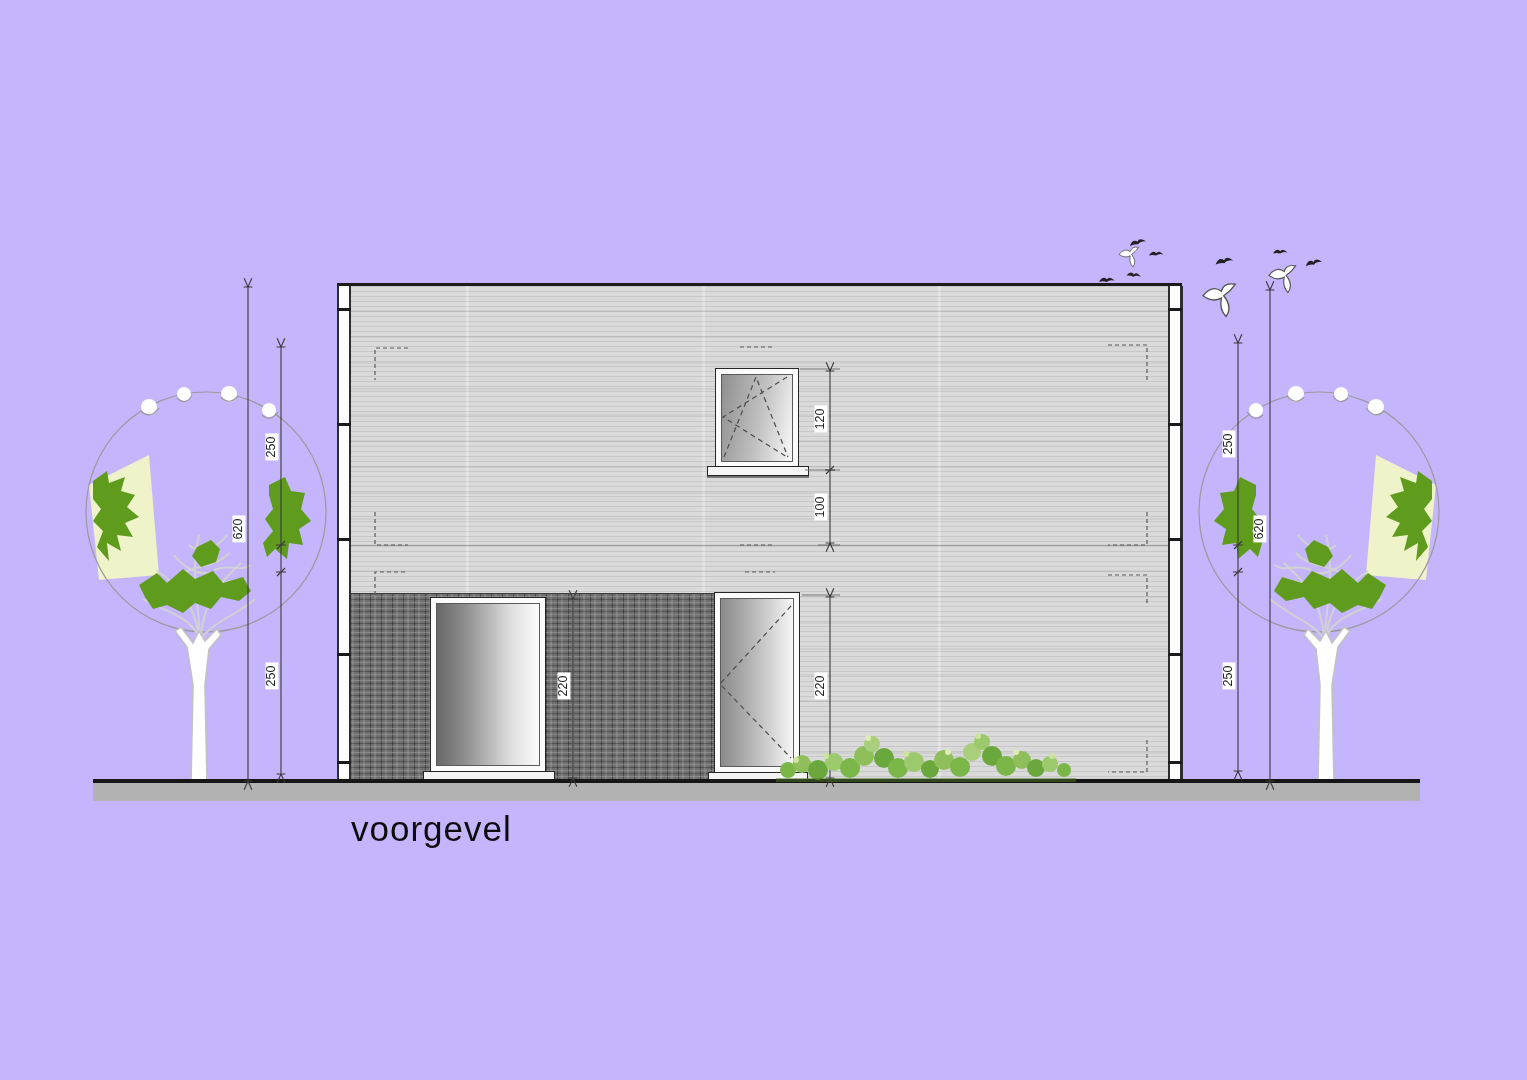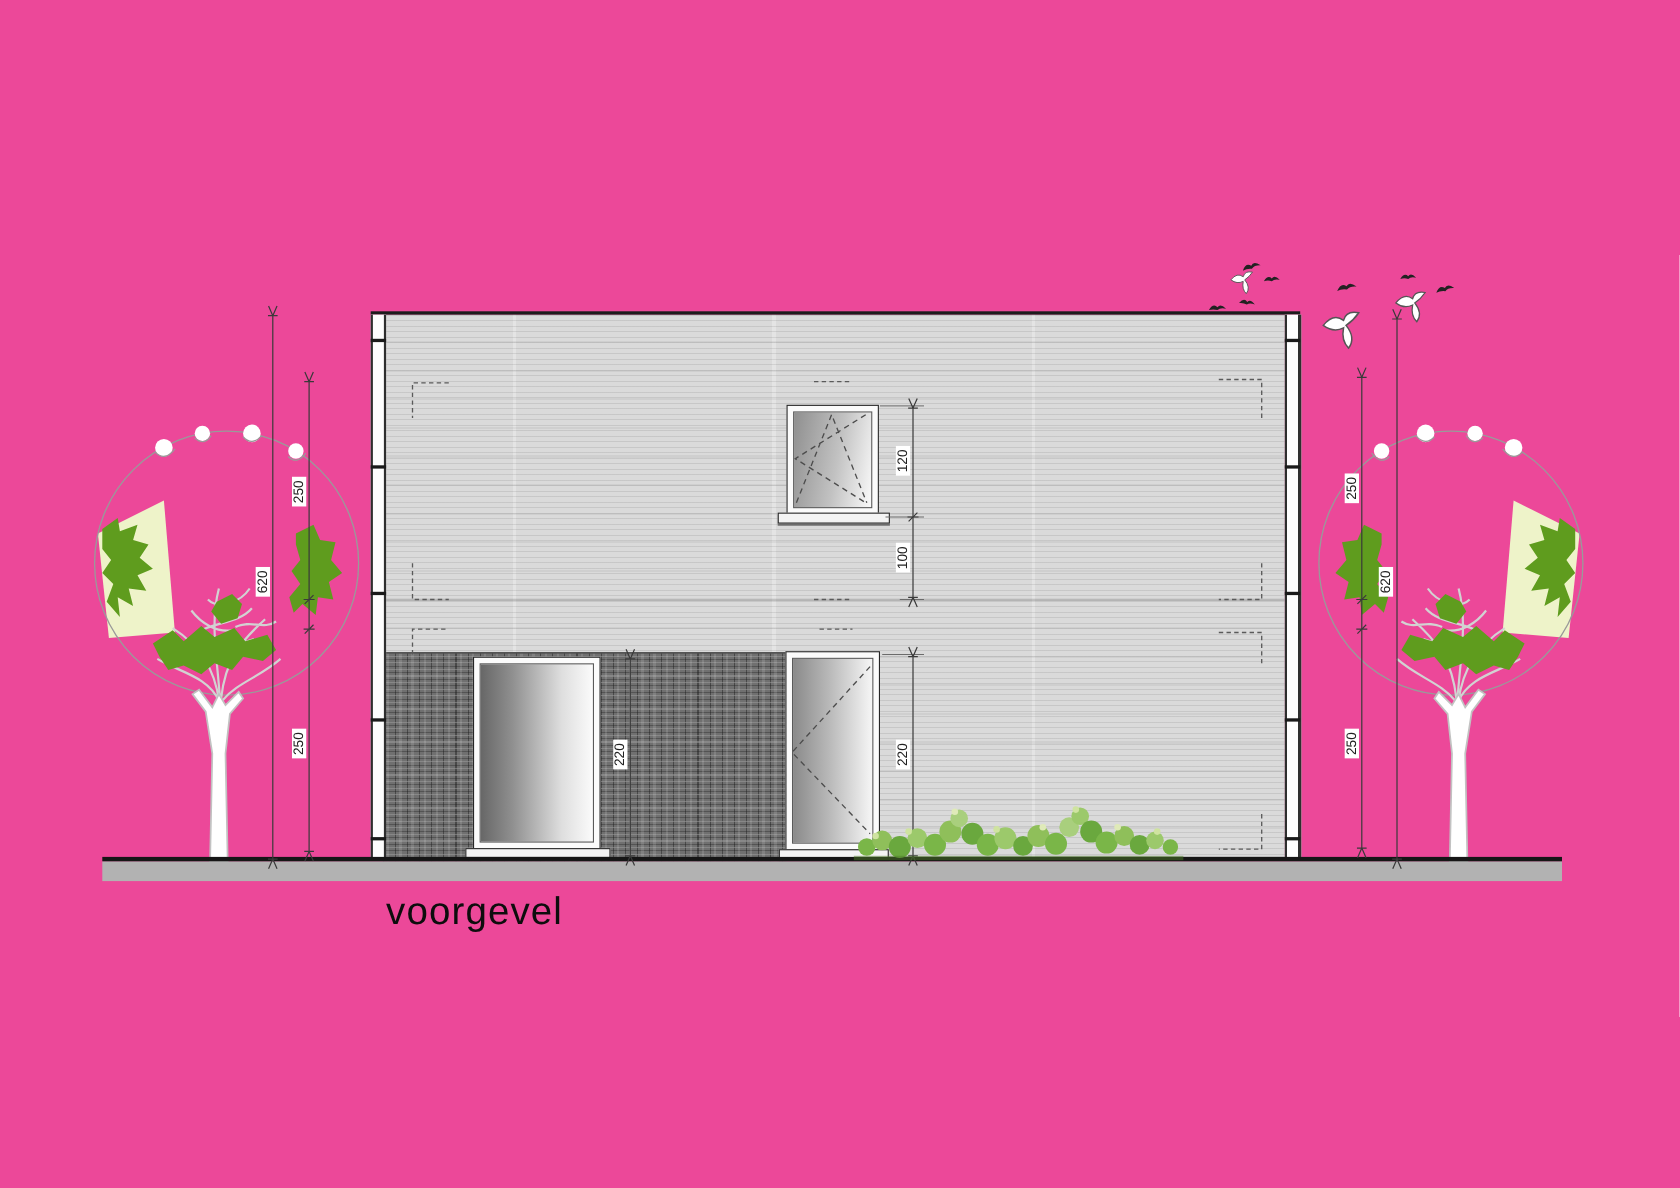--- a/index.html
+++ b/index.html
@@ -1,16 +1,16 @@
 <!DOCTYPE html>
 <html style="--c-facade: #dadada; --c-brick: #707070; --c-ground: #b2b2b2; --c-dim: #3a3a3a; --c-crown-outline: #9a9a9a; --c-tree-green: #5f9c1e; --c-branch: #d2d2d2; --c-bush-green: #7ab648; --c-bush-light: #cfe3a0;"><head>
 <meta charset="utf-8">
 <style>
   html,body{margin:0;padding:0;background:#fff;}
-  #canvas{position:relative;width:1527px;height:1080px;background:#ec4899;overflow:hidden;
+  #canvas{position:relative;width:1527px;height:1080px;background:#c4b5fd;overflow:hidden;
           font-family:"Liberation Sans","DejaVu Sans",sans-serif;}
   .abs{position:absolute;}
 
   
   #facade{left:348px;top:286px;width:820px;height:496px;
     background-color:var(--c-facade,#dadada);
     background-image:
       repeating-linear-gradient(180deg, rgba(0,0,0,0.085) 0 1px, transparent 1px 5px),
       repeating-linear-gradient(180deg, transparent 0 24px, rgba(0,0,0,0.05) 24px 26px),
       repeating-linear-gradient(90deg, transparent 0 118px, rgba(255,255,255,0.28) 118px 121px, transparent 121px 236px);}

